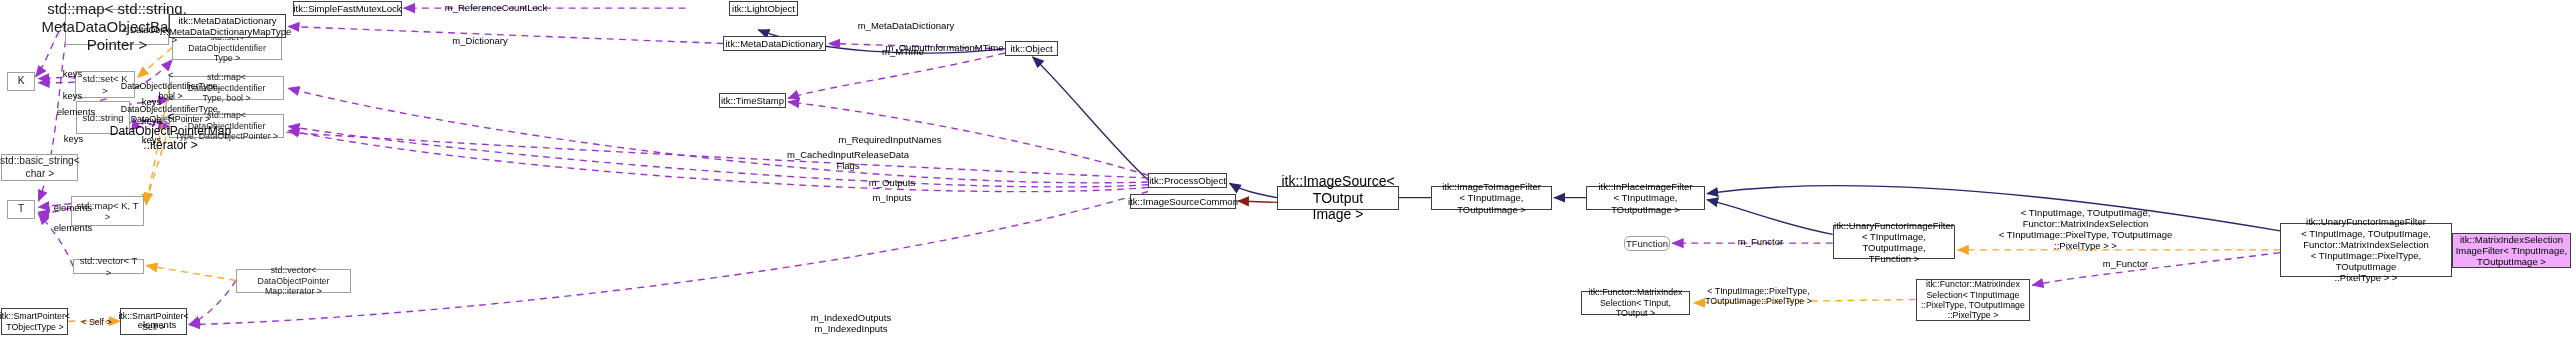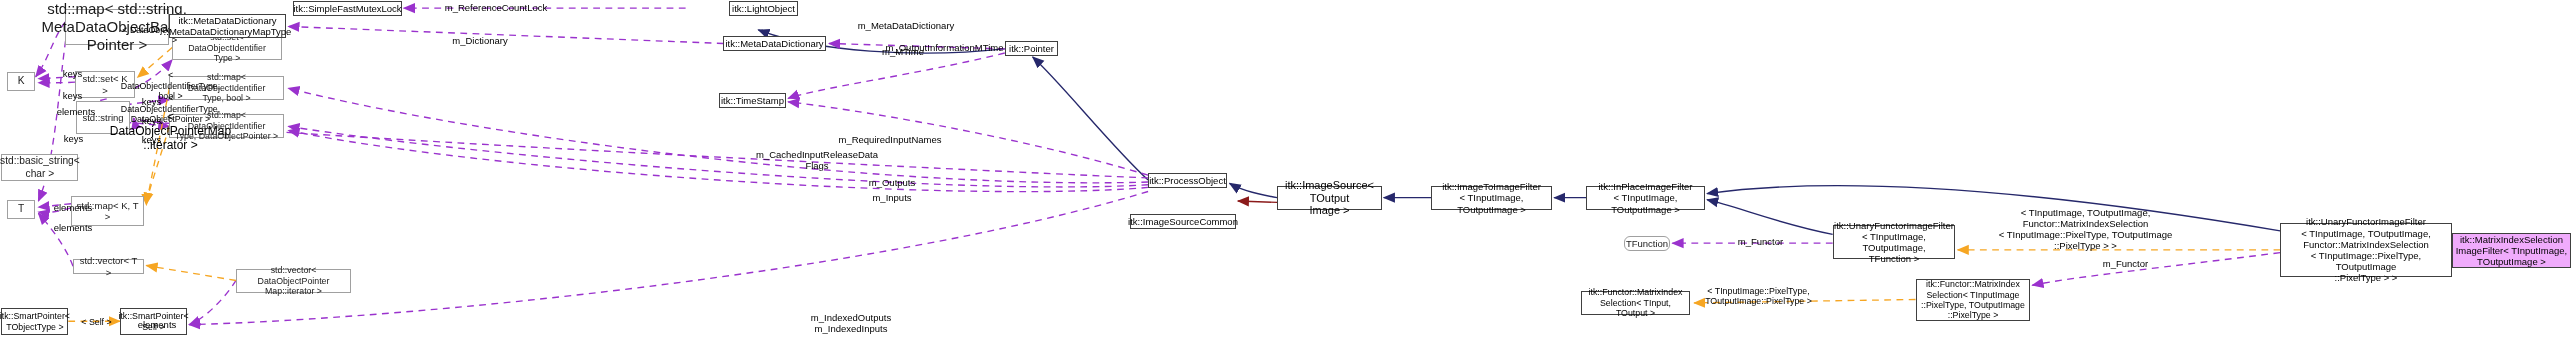--- a/index.html
+++ b/index.html
@@ -167,25 +167,25 @@
 bool &gt;</div>
       <div class="node" style="border: none; background: transparent; left: 116px; top: 98px; width: 109px; height: 22px; font-size: 8.8px;">&lt; DataObjectIdentifierType,
 DataObjectPointer &gt;</div>
       <div class="node" style="border: none; background: transparent; left: 120px; top: 120px; width: 101px; height: 22px; font-size: 12px;">&lt; DataObjectPointerMap
 ::iterator &gt;</div>
       <div class="node itk" style="left: 293px; top: 1.4px; width: 109px; height: 15px; font-size: 9.5px;">itk::SimpleFastMutexLock</div>
       <div class="node itk" style="left: 169px; top: 14.3px; width: 117px; height: 24px; font-size: 9.5px;">itk::MetaDataDictionary
 ::MetaDataDictionaryMapType</div>
       <div class="node itk" style="left: 685px; top: 1.4px; width: 69px; height: 15px; font-size: 9.5px; margin-left: 44px;">itk::LightObject</div>
       <div class="node itk" style="left: 723px; top: 36px; width: 103px; height: 15px; font-size: 9.5px;">itk::MetaDataDictionary</div>
-      <div class="node itk" style="left: 1005px; top: 41px; width: 53px; height: 15px; font-size: 9.5px;">itk::Pointer</div>
+      <div class="node itk" style="left: 1005px; top: 41px; width: 53px; height: 15px; font-size: 9.5px;">itk::Object</div>
       <div class="node itk" style="left: 719px; top: 93px; width: 67px; height: 15px; font-size: 9.5px;">itk::TimeStamp</div>
       <div class="node itk" style="left: 1148px; top: 173px; width: 79px; height: 15px; font-size: 9.5px;">itk::ProcessObject</div>
-      <div class="node itk" style="left: 1130px; top: 194px; width: 106px; height: 15px; font-size: 9.5px; margin-top: 20px;">itk::ImageSourceCommon</div>
-      <div class="node itk" style="left: 1277px; top: 186px; width: 105px; height: 24px; font-size: 11px;">itk::ImageSource&lt; TOutput
+      <div class="node itk" style="left: 1130px; top: 194px; width: 106px; height: 15px; font-size: 9.5px;">itk::ImageSourceCommon</div>
+      <div class="node itk" style="left: 1277px; top: 186px; width: 122px; height: 24px; font-size: 14px;">itk::ImageSource&lt; TOutput
 Image &gt;</div>
       <div class="node itk" style="left: 1431px; top: 186px; width: 121px; height: 24px; font-size: 9.5px;">itk::ImageToImageFilter
 &lt; TInputImage, TOutputImage &gt;</div>
       <div class="node itk" style="left: 1586px; top: 186px; width: 119px; height: 24px; font-size: 9.5px;">itk::InPlaceImageFilter
 &lt; TInputImage, TOutputImage &gt;</div>
       <div class="node plain" style="left: 1624px; top: 236px; width: 46px; height: 15px; font-size: 9.5px; border-radius: 6px;">TFunction</div>
       <div class="node itk" style="left: 1833px; top: 225px; width: 122px; height: 34px; font-size: 9.5px;">itk::UnaryFunctorImageFilter
 &lt; TInputImage, TOutputImage,
 TFunction &gt;</div>
       <div class="node itk" style="left: 2280px; top: 223px; width: 172px; height: 54px; font-size: 9.5px;">itk::UnaryFunctorImageFilter
@@ -219,21 +219,21 @@
       <div class="edge-label" style="left: 135px; top: 134px; width: 33px; font-size: 9.5px;">keys</div>
       <div class="edge-label" style="left: 49px; top: 202px; width: 48px; font-size: 9.5px;">elements</div>
       <div class="edge-label" style="left: 49px; top: 222px; width: 48px; font-size: 9.5px;">elements</div>
       <div class="edge-label" style="left: 133px; top: 319px; width: 48px; font-size: 9.5px;">elements</div>
       <div class="edge-label" style="left: 435px; top: 2px; width: 122px; font-size: 9.5px;">m_ReferenceCountLock</div>
       <div class="edge-label" style="left: 436px; top: 35px; width: 88px; font-size: 9.5px;">m_Dictionary</div>
       <div class="edge-label" style="left: 842px; top: 19.7px; width: 128px; font-size: 9.5px;">m_MetaDataDictionary</div>
       <div class="edge-label" style="left: 859px; top: 46px; width: 88px; font-size: 9.5px;">m_MTime</div>
       <div class="edge-label" style="left: 870px; top: 42px; width: 149px; font-size: 9.5px;">m_OutputInformationMTime</div>
       <div class="edge-label" style="left: 822px; top: 134px; width: 136px; font-size: 9.5px;">m_RequiredInputNames</div>
-      <div class="edge-label" style="left: 749px; top: 149px; width: 136px; font-size: 9.5px;">m_CachedInputReleaseData
+      <div class="edge-label" style="left: 780px; top: 149px; width: 136px; font-size: 9.5px;">m_CachedInputReleaseData
 Flags</div>
       <div class="edge-label" style="left: 851px; top: 177px; width: 82px; font-size: 9.5px;">m_Outputs</div>
       <div class="edge-label" style="left: 851px; top: 192px; width: 82px; font-size: 9.5px;">m_Inputs</div>
       <div class="edge-label" style="left: 790px; top: 312px; width: 122px; font-size: 9.5px;">m_IndexedOutputs
 m_IndexedInputs</div>
       <div class="edge-label" style="left: 1723px; top: 236px; width: 75px; font-size: 9.5px;">m_Functor</div>
       <div class="edge-label" style="left: 2088px; top: 258px; width: 75px; font-size: 9.5px;">m_Functor</div>
     </div>
 
 </div>

